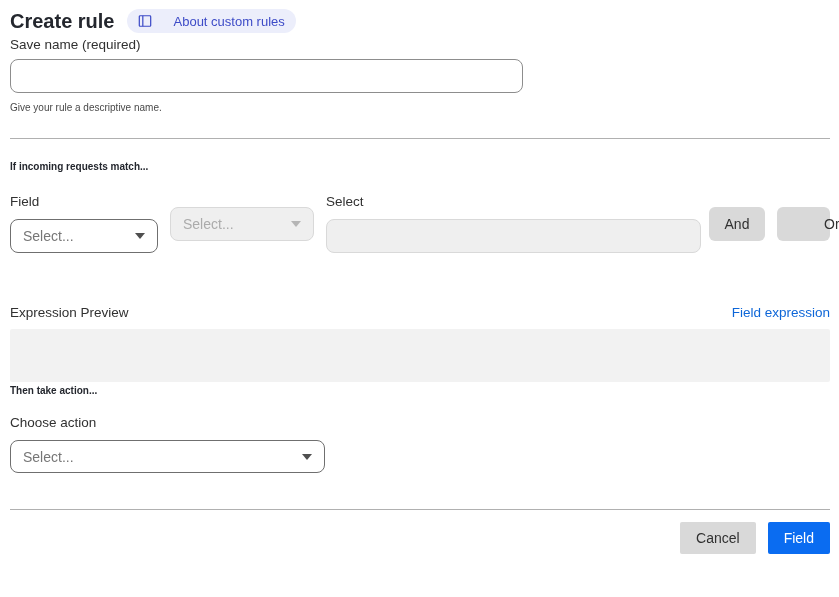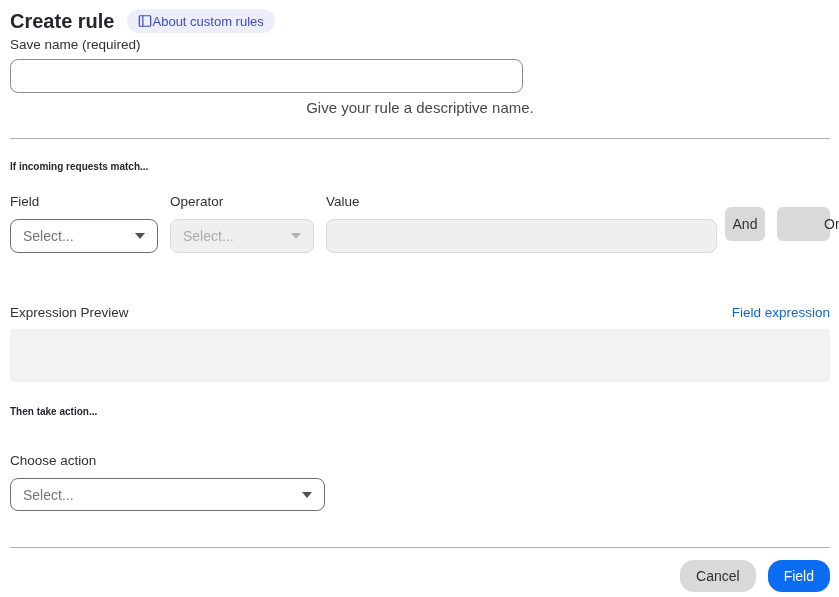--- a/index.html
+++ b/index.html
@@ -22,42 +22,42 @@
     background:#fff;color:var(--text-dark);
     font-family:"Liberation Sans","DejaVu Sans",sans-serif;
     font-size:13.5px;
   }
   .container{padding:9px 9px 0 10px;width:839px;}
 
   
   .header-row{display:flex;align-items:center;gap:12px;margin-bottom:4px;}
   .page-title{font-size:20px;font-weight:700;color:var(--heading-dark);margin:0;line-height:24px;}
   .about-badge{
-    display:inline-flex;align-items:center;gap:1px;
+    display:inline-flex;align-items:center;gap:22px;
     background:var(--badge-bg);color:var(--badge-text);
     border:none;border-radius:12px;height:24px;padding:0 11px;
     font-size:13px;cursor:pointer;font-family:inherit;
   }
   .about-badge svg{display:block;}
 
   
   .field-label{display:block;font-size:13.5px;color:var(--text-dark);margin-bottom:6px;line-height:16px;}
   .rule-input{
     width:513px;height:34px;border:1px solid #8d8d8d;border-radius:8px;
     padding:0 10px;font-size:14px;font-family:inherit;color:var(--text-dark);outline:none;
   }
-  .helper-text{font-size:15px;color:#494949;margin-top:7px;line-height:16px;text-align:center;}
+  .helper-text{font-size:10px;color:#494949;margin-top:7px;line-height:16px;}
 
   .divider{border:none;border-top:1px solid var(--divider);margin:0;}
   .divider-1{margin-top:22px;}
   .divider-2{margin-top:36px;}
 
   .section-heading{font-size:10px;font-weight:700;color:var(--heading-dark);margin:0;line-height:18px;}
   .match-heading{margin-top:19px;}
-  .action-heading{margin-top:21px;}
+  .action-heading{}
 
   
   .match-row{display:flex;align-items:center;gap:12px;margin-top:18px;}
   .col-field{width:148px;flex:none;}
   .col-operator{width:144px;flex:none;}
   .col-value{flex:1;margin-right:-4px;}
   .match-row .field-label{margin-bottom:9px;}
 
   .select{
     display:flex;align-items:center;justify-content:space-between;
@@ -74,40 +74,40 @@
 
   .value-input{
     width:100%;height:34px;border:1px solid var(--disabled-border);border-radius:8px;
     background:var(--disabled-bg);padding:0 10px;font-size:14px;font-family:inherit;
   }
 
   .chip-btn{
     height:34px;border:none;border-radius:6px;background:var(--gray-btn);
     color:var(--text-dark);font-size:14px;font-family:inherit;cursor:pointer;flex:none;
   }
-  .and-btn{width:40px;}
+  .and-btn{width:56px;}
   .or-btn{width:32px;padding-left:47px;}
 
   
   .preview-header{display:flex;align-items:flex-end;justify-content:space-between;margin-top:52px;text-align:center;}
   .preview-label{font-size:13.5px;color:var(--text-dark);line-height:16px;}
   .edit-link{font-size:13.5px;color:var(--link-blue);text-decoration:none;line-height:16px;cursor:pointer;}
   .preview-box{
     margin-top:8px;height:53px;background:#f2f2f2;border-radius:2px;
     padding:8px 10px;font-size:13.5px;color:var(--text-dark);
   }
 
   
-  .choose-label{margin-top:32px;margin-bottom:9px;}
+  .choose-label{margin-top:15px;margin-bottom:9px;}
   .action-select{width:315px;height:33px;}
 
   
   .footer-row{display:flex;justify-content:flex-end;gap:12px;margin-top:12px;}
   .btn{
-    height:32px;border:none;border-radius:14px;font-size:14px;font-family:inherit;
+    height:32px;border:none;border-radius:2px;font-size:14px;font-family:inherit;
     padding:0 16px;cursor:pointer;line-height:32px;
   }
   .btn-secondary{background:var(--gray-btn);color:var(--text-dark);}
   .btn-primary{background:var(--accent-blue);color:#fff;}
 </style>
 </head>
 <body>
 
 <div class="container">
 
@@ -137,28 +137,27 @@
 
   <div class="match-row">
     <div class="col-field">
       <label class="field-label">Field</label>
       <div class="select">
         <span>Select...</span>
         <span class="caret"></span>
       </div>
     </div>
     <div class="col-operator">
-      <label class="field-label">Operator</label>
       <div class="select disabled">
         <span>Select...</span>
         <span class="caret"></span>
       </div>
     </div>
     <div class="col-value">
-      <label class="field-label">Value</label>
+      <label class="field-label">Select</label>
       <input class="value-input" type="text" disabled="" value="" style="">
     </div>
     <button class="chip-btn and-btn">And</button>
     <button class="chip-btn or-btn">Or</button>
   </div>
 
   
   <div class="preview-header">
     <span class="preview-label">Expression Preview</span>
     <a class="edit-link">Field expression</a>

